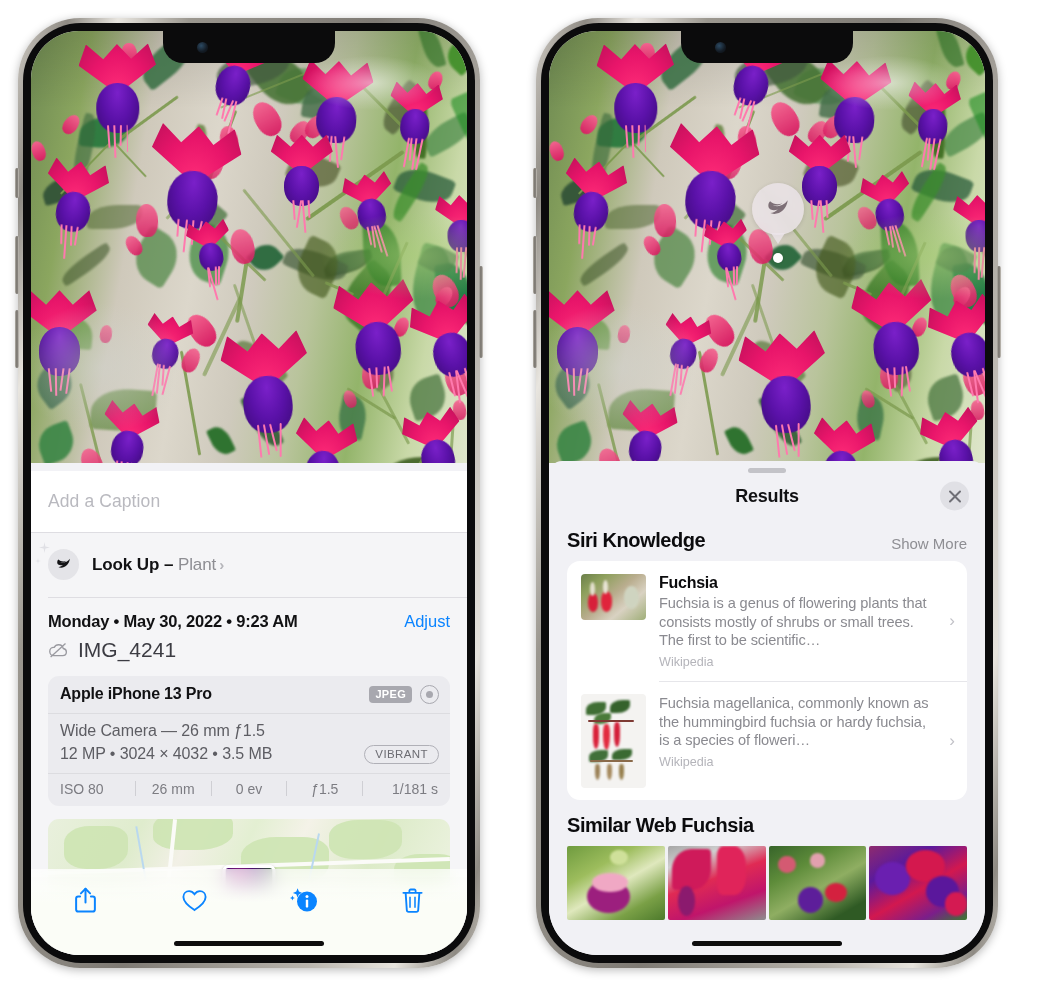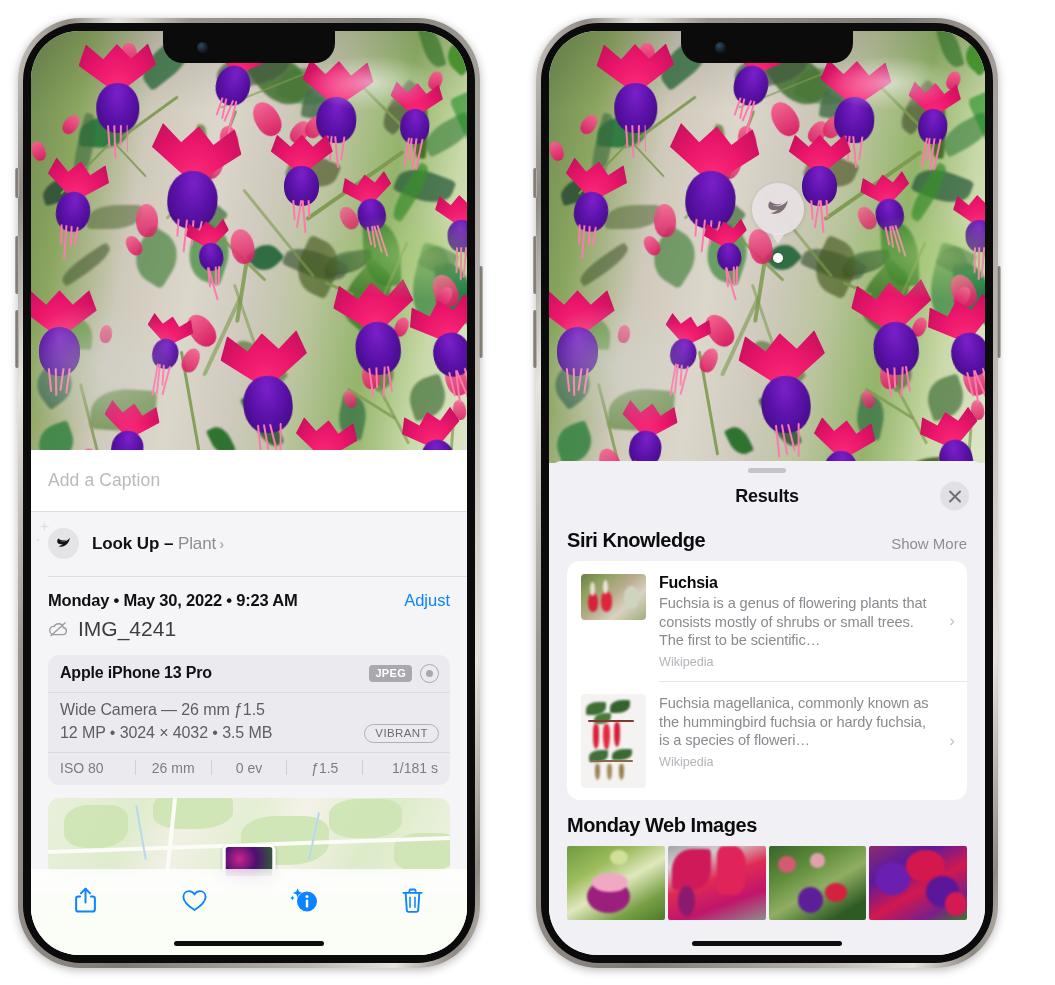--- a/index.html
+++ b/index.html
@@ -513,21 +513,21 @@
           <span class="stamen" style="left: 44%; top: 84%; height: 32.8225px; transform: rotate(4deg);"></span>
           <span class="stamen" style="left: 52%; top: 84%; height: 31.0045px; transform: rotate(8deg);"></span>
         </span>
       </div>
 
     <div class="notch">
 
       <div class="notch-cam"></div>
     </div>
 
-    <div class="sheet" style="top:419px">
+    <div class="sheet" style="top:440px">
 
       <div class="caption-row">
         <span class="caption-placeholder">Add a Caption</span>
       </div>
 
       <div class="info-body">
 
         <div class="lookup-row">
           <div class="leaf-circle">
             <span class="spark s1"></span>
@@ -949,21 +949,21 @@
           </span>
           <span class="k-body">
             <span class="k-desc" style="display:block">Fuchsia magellanica, commonly known as the hummingbird fuchsia or hardy fuchsia, is a species of floweri…</span>
             <span class="k-src" style="display:block">Wikipedia</span>
           </span>
           <span class="k-chev">›</span>
         </div>
       </div>
 
       <div class="sec-head" style="padding-top:14px; padding-bottom:7px">
-        <span class="sec-title">Monday Web Images</span>
+        <span class="sec-title">Similar Web Fuchsia</span>
       </div>
 
       <div class="web-strip">
         <span class="web-thumb w1">
           <span class="blob" style="left:20%; top:46%; width:44%; height:44%; background:#9c1f7e;"></span>
           <span class="blob" style="left:26%; top:36%; width:36%; height:26%; background:#f0a8c4;"></span>
           <span class="blob" style="left:44%; top:6%;  width:18%; height:20%; background:#cfe09a;"></span>
         </span>
         <span class="web-thumb w2">
           <span class="blob" style="left:4%;  top:4%;  width:40%; height:56%; background:#cf1a5a; border-radius:50% 10% 50% 10%;"></span>

